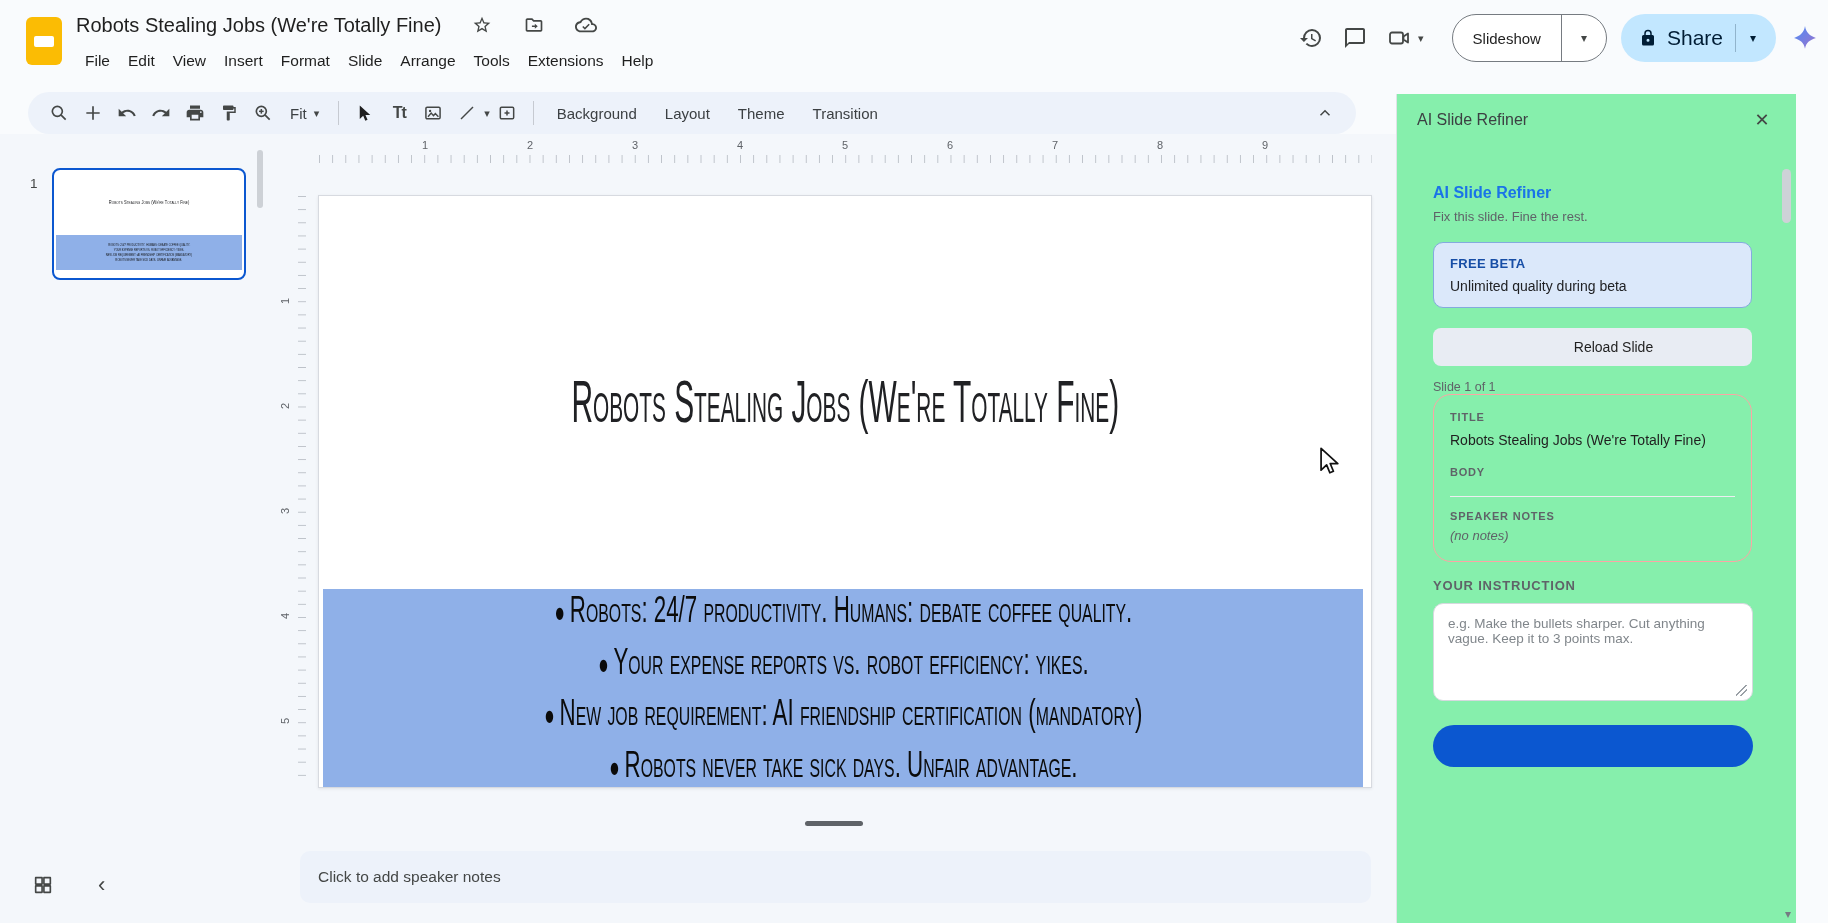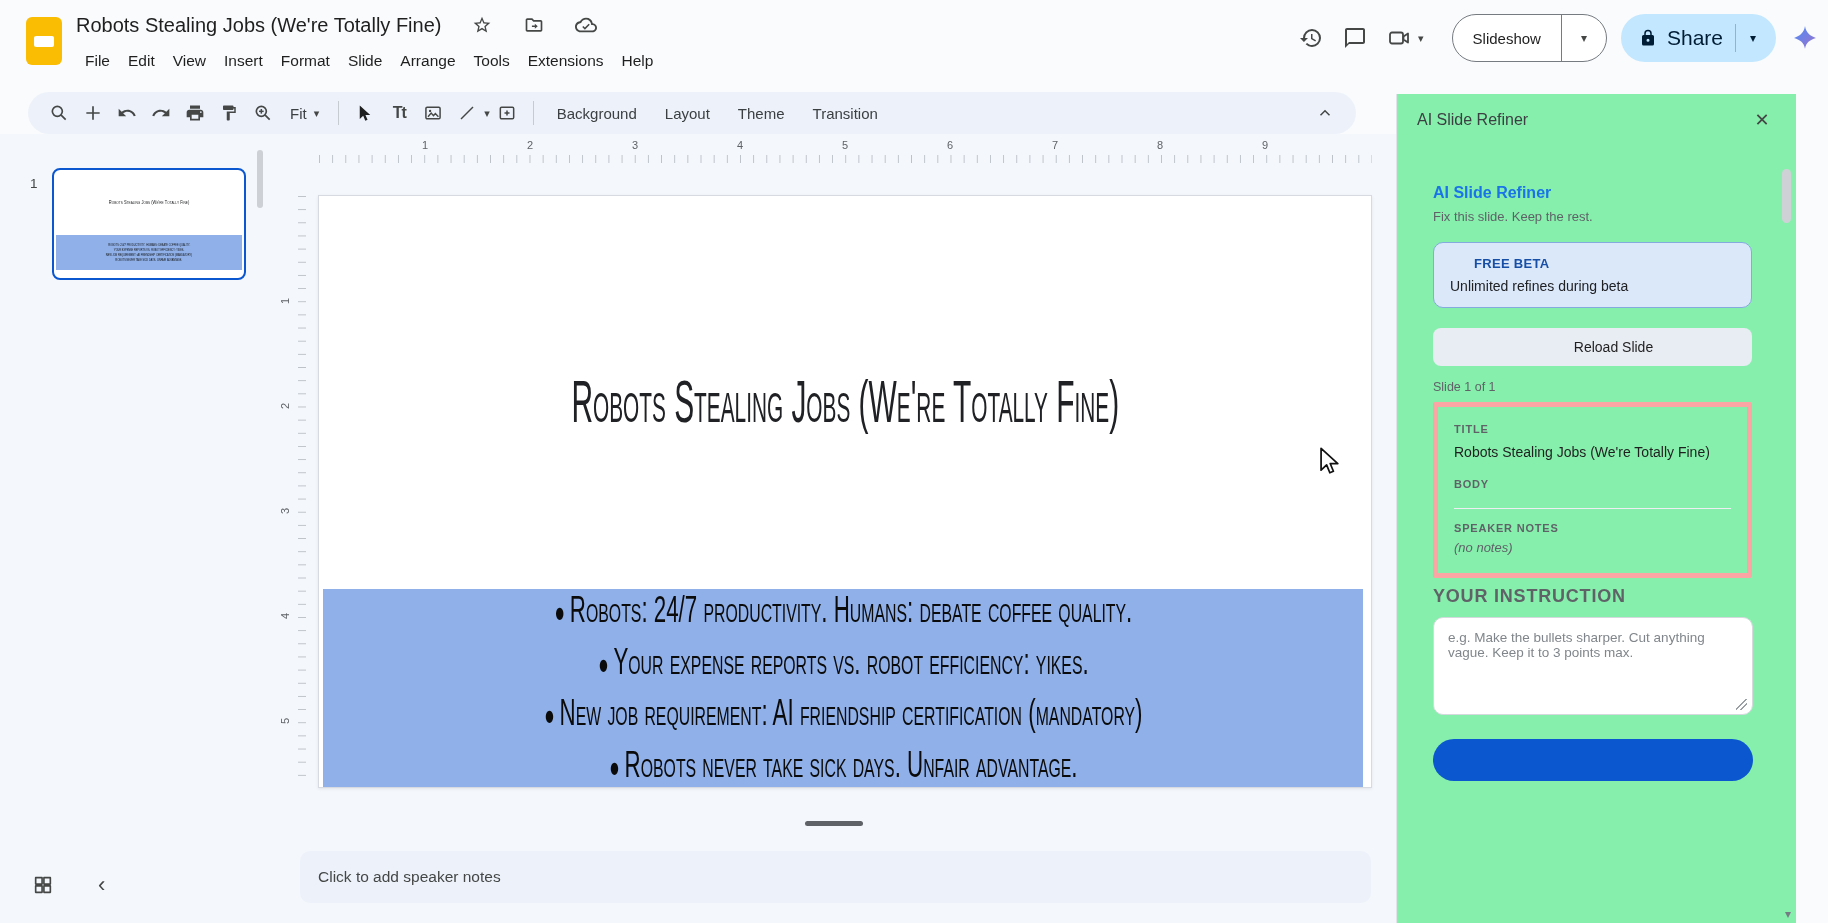--- a/index.html
+++ b/index.html
@@ -98,32 +98,32 @@
   .panel { position:absolute; left:1396px; top:94px; width:400px; height:835px; background:#86efac;
     border-left:1px solid #e0e3e7; overflow:hidden; }
   .panel-header { height:52px; display:flex; align-items:center; padding:0 20px; }
   .panel-header .ph-title { font-size:16px; color:#3c4043; }
   .panel-close { margin-left:auto; font-size:18px; color:#444746; width:28px; height:28px;
     display:flex; align-items:center; justify-content:center; border-radius:50%; }
   .panel-body { padding:38px 44px 0 36px; }
   .ref-heading { color:#1a73e8; font-size:16px; font-weight:700; }
   .ref-sub { margin-top:7px; font-size:13px; color:#5f6368; }
   .beta-box { margin-top:18px; border:1px solid #84aade; background:#dbe8fa; border-radius:10px; padding:13px 16px; }
-  .beta-title { font-size:13px; font-weight:800; color:#174ea6; letter-spacing:.3px;margin-left:24px; }
+  .beta-title { font-size:13px; font-weight:800; color:#174ea6; letter-spacing:.3px; }
   .beta-sub { margin-top:7px; font-size:14px; font-weight:500; color:#202124; }
   .reload-btn { margin-top:20px; height:38px; background:#e8ecf3; border-radius:8px;
     display:flex; align-items:center; justify-content:center; font-size:14px; font-weight:500; color:#1f1f1f;padding-left:42px; }
   .slide-counter { margin-top:14px; font-size:12.5px; color:#5f6368; }
-  .card { margin-top:8px; border:5px solid #fca5a5; border-radius:2px; padding:16px 16px 18px; }
+  .card { margin-top:0; border:1px solid #fca5a5; border-radius:18px; padding:16px 16px 18px; }
   .card-label { font-size:11px; font-weight:700; letter-spacing:.8px; color:#5f6368; }
   .card-value { margin-top:7px; font-size:14px; line-height:1.45; color:#1f1f1f; }
   .card-body-text { margin-top:7px; font-size:14px; line-height:1.55; color:#202124; }
   .card-notes { margin-top:18px; border-top:1px solid #eceef1; padding-top:13px; }
   .no-notes { margin-top:6px; font-size:13px; font-style:italic; color:#5f6368; }
-  .instr-label { margin-top:8px; font-size:18px; font-weight:700; letter-spacing:.8px; color:#5f6368; }
+  .instr-label { margin-top:16px; font-size:13px; font-weight:700; letter-spacing:.8px; color:#5f6368; }
   .ta-wrap { position:relative; margin-top:10px; }
   .instr-ta { width:320px; height:98px; border:1px solid #d5d9de; border-radius:10px; padding:12px 14px;
     font-family:"Liberation Sans",sans-serif; font-size:13.5px; color:#1f1f1f; resize:none; outline:none; background:#fff; }
   .instr-ta::placeholder { color:#80868b; }
   .ta-grip { position:absolute; right:5px; bottom:9px; width:11px; height:11px;
     background:linear-gradient(135deg, transparent 0 45%, #9aa0a6 45% 52%, transparent 52% 68%, #9aa0a6 68% 75%, transparent 75%); }
   .primary-btn { margin-top:20px; width:320px; height:42px; border-radius:21px; background:#0b57d0; border:none; }
   .panel-scroll-thumb { position:absolute; right:5px; top:75px; width:9px; height:54px; background:#ced2d7; border-radius:5px; }
   .panel-scroll-down { position:absolute; right:5px; bottom:8px; font-size:12px; color:#747b82; }
 </style>
@@ -368,24 +368,24 @@
   </span>
   <span class="film-collapse">‹</span>
 
   <aside class="panel">
     <div class="panel-header">
       <span class="ph-title">AI Slide Refiner</span>
       <span class="panel-close">✕</span>
     </div>
     <div class="panel-body">
       <div class="ref-heading">AI Slide Refiner</div>
-      <div class="ref-sub">Fix this slide. Keep the rest.</div>
+      <div class="ref-sub">Fix this slide. Fine the rest.</div>
       <div class="beta-box">
         <div class="beta-title">FREE BETA</div>
-        <div class="beta-sub">Unlimited refines during beta</div>
+        <div class="beta-sub">Unlimited quality during beta</div>
       </div>
       <div class="reload-btn">Reload Slide</div>
       <div class="slide-counter">Slide 1 of 1</div>
       <div class="card">
         <div class="card-label">TITLE</div>
         <div class="card-value">Robots Stealing Jobs (We're Totally Fine)</div>
         <div class="card-label" style="margin-top:16px">BODY</div>
         <div class="card-notes">
           <div class="card-label">SPEAKER NOTES</div>
           <div class="no-notes">(no notes)</div>

